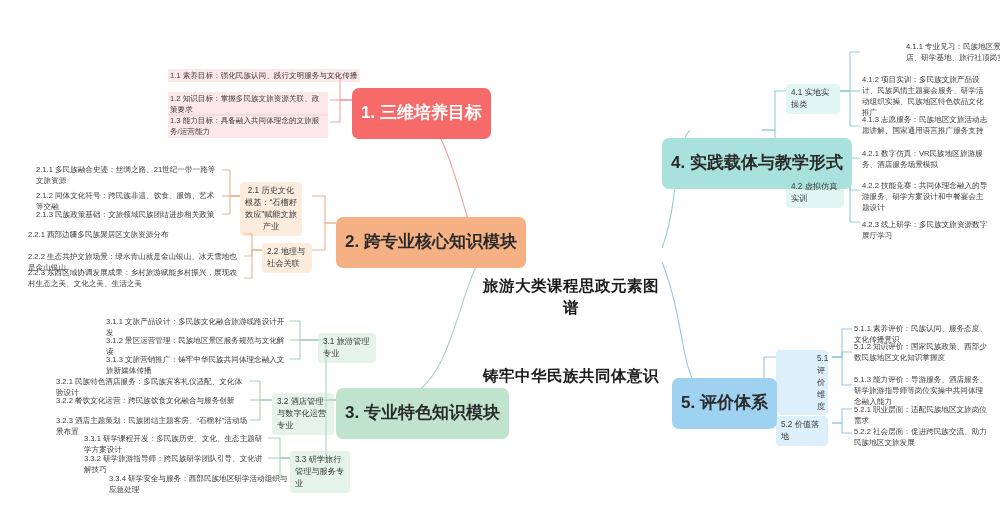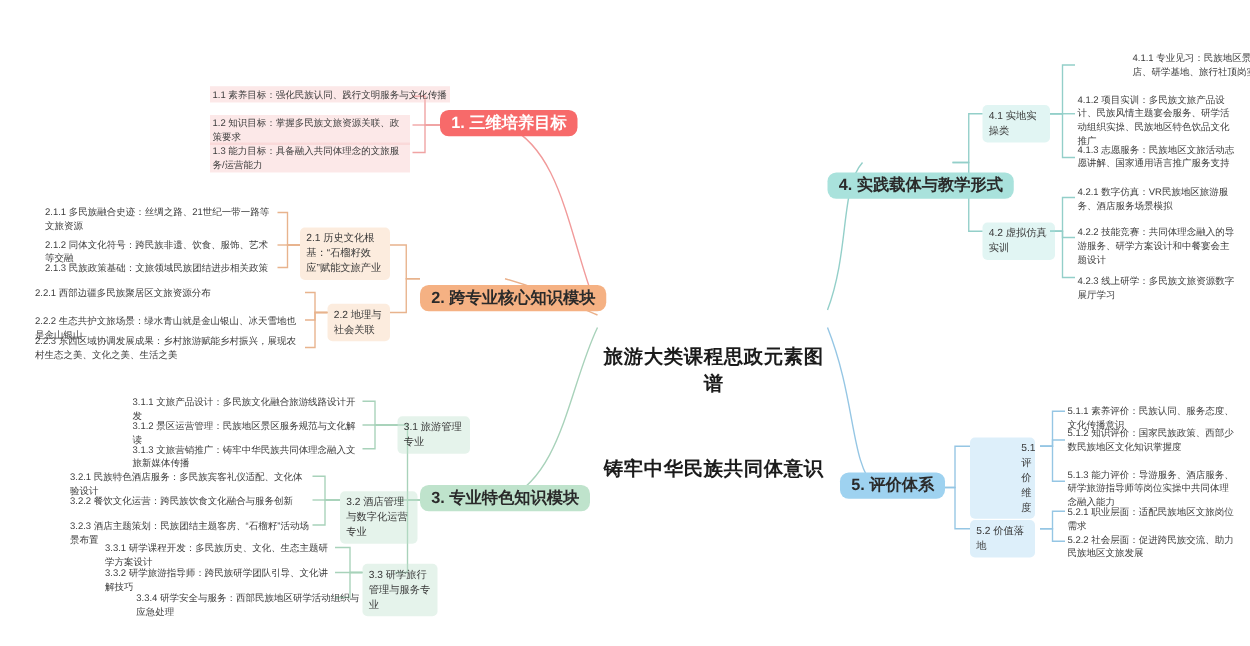--- a/index.html
+++ b/index.html
@@ -35,24 +35,24 @@
   
   .root {
     font-size: 15.5px;
     font-weight: 700;
     color: #1b1b1b;
     text-align: center;
     letter-spacing: 0.5px;
   }
   
   .lvl1 {
-    font-size: 13px;
+    font-size: 17px;
     font-weight: 700;
     border-radius: 7px;
-    padding: 1px 9px;
+    padding: 13px 9px;
     text-align: left;
     color: #2a2a2a;
     white-space: nowrap;
   }
   
   .lvl2 {
     font-size: 8.2px;
     border-radius: 4px;
     padding: 3px 5px;
     color: #3a3a3a;
@@ -151,24 +151,24 @@
     <div>铸牢中华民族共同体意识</div>
   </div>
 
   <div class="node lvl1 t-red" style="left:352px; top:88px;">
     <span>1. 三维培养目标</span>
   </div>
   <div class="node lvl3 c-red" style="left:168px; top:69px; width:192px;">1.1 素养目标：强化民族认同、践行文明服务与文化传播</div>
   <div class="node lvl3 c-red" style="left:168px; top:92px; width:160px;">1.2 知识目标：掌握多民族文旅资源关联、政策要求</div>
   <div class="node lvl3 c-red" style="left:168px; top:114px; width:160px;">1.3 能力目标：具备融入共同体理念的文旅服务/运营能力</div>
 
-  <div class="node lvl1 t-orange" style="left:336px; top:228px;">
+  <div class="node lvl1 t-orange" style="left:336px; top:217px;">
     <span>2. 跨专业核心知识模块</span>
   </div>
-  <div class="node lvl2 c-orange" style="left:240px; top:182px; width:72px;">2.1 历史文化根基：“石榴籽效应”赋能文旅产业</div>
+  <div class="node lvl2 c-orange" style="left:240px; top:182px; width:62px;text-align:center;">2.1 历史文化根基：“石榴籽效应”赋能文旅产业</div>
   <div class="node lvl2 c-orange" style="left:262px; top:243px; width:50px;">2.2 地理与社会关联</div>
 
   <div class="node lvl3" style="left:34px; top:163px; width:188px;">2.1.1 多民族融合史迹：丝绸之路、21世纪一带一路等文旅资源</div>
   <div class="node lvl3" style="left:34px; top:189px; width:188px;">2.1.2 同体文化符号：跨民族非遗、饮食、服饰、艺术等交融</div>
   <div class="node lvl3" style="left:34px; top:208px; width:188px;">2.1.3 民族政策基础：文旅领域民族团结进步相关政策</div>
 
   <div class="node lvl3" style="left:26px; top:228px; width:216px;">2.2.1 西部边疆多民族聚居区文旅资源分布</div>
   <div class="node lvl3" style="left:26px; top:250px; width:216px;">2.2.2 生态共护文旅场景：绿水青山就是金山银山、冰天雪地也是金山银山</div>
   <div class="node lvl3" style="left:26px; top:266px; width:216px;">2.2.3 东西区域协调发展成果：乡村旅游赋能乡村振兴，展现农村生态之美、文化之美、生活之美</div>
 

